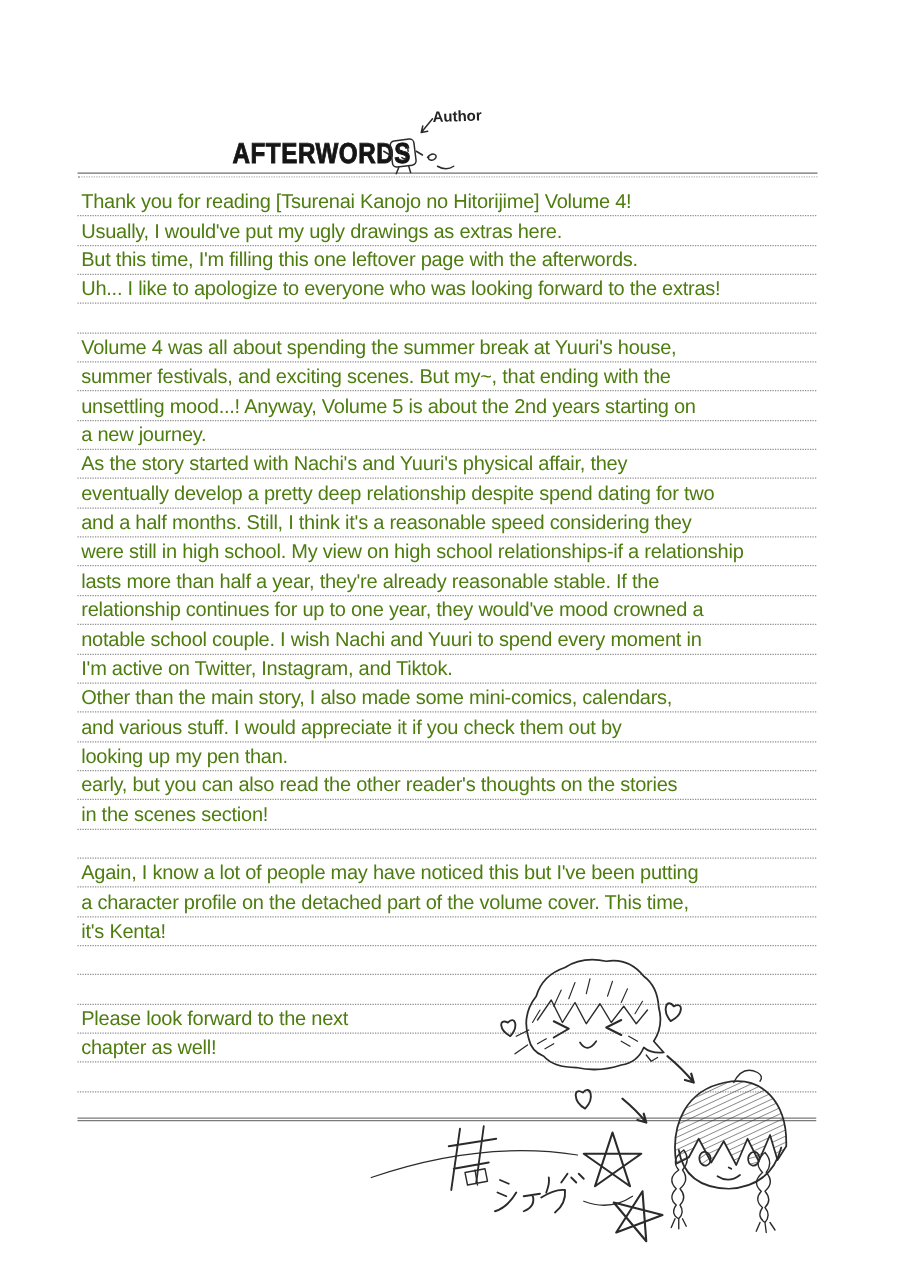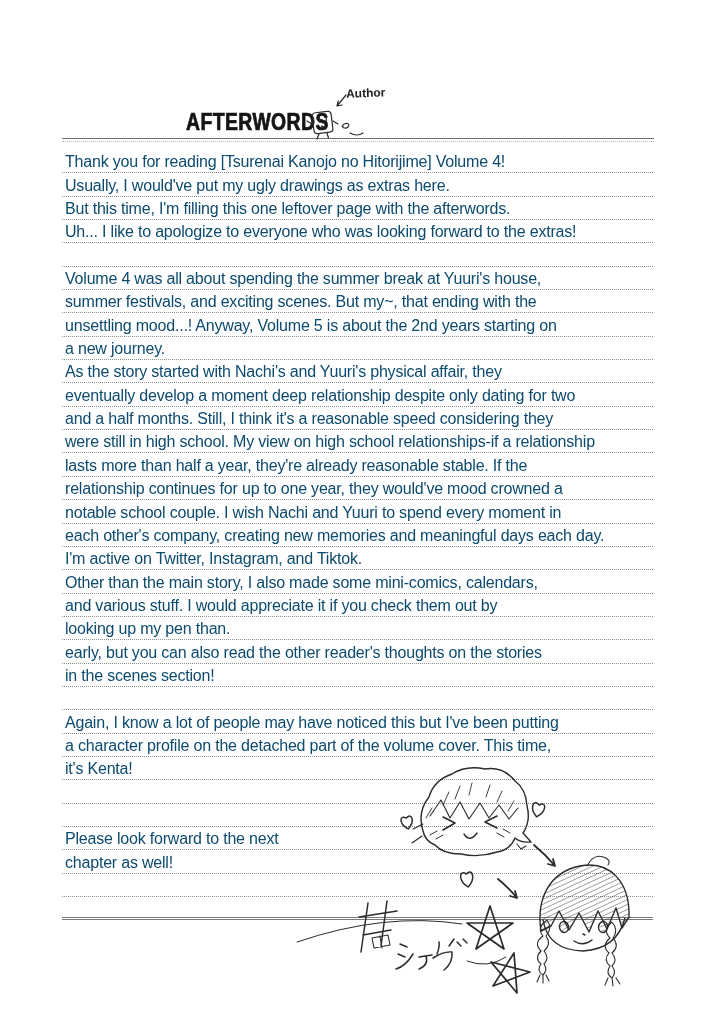--- a/index.html
+++ b/index.html
@@ -22,21 +22,21 @@
     position:absolute;left:62px;top:138px;width:592px;height:2px;
     border-top:1.5px solid #6f6f6f;border-bottom:1px dotted #b5b5b5;
   }
   .rows{position:absolute;left:62px;top:150px;width:591px;}
   .row{
     height:23.35px;border-bottom:1px dotted #8f8f8f;
     display:flex;align-items:flex-end;box-sizing:border-box;
   }
   .row.row-last{border-bottom:3px double #7a7a7a;}
   .hw{
-    font-size:16px;line-height:1;color:#0c4a6e;white-space:nowrap;
+    font-size:16px;line-height:1;color:#4d7c0f;white-space:nowrap;
     padding:0 0 2px 3px;letter-spacing:-0.2px;
     font-family:"Liberation Sans",sans-serif;
   }
   .doodles{position:absolute;left:0;top:0;pointer-events:none;}
 </style>
 </head>
 <body>
 
 <div class="page">
 
@@ -69,39 +69,36 @@
       <div class="row">
         <span class="hw">unsettling mood...! Anyway, Volume 5 is about the 2nd years starting on</span>
       </div>
       <div class="row">
         <span class="hw">a new journey.</span>
       </div>
       <div class="row">
         <span class="hw">As the story started with Nachi's and Yuuri's physical affair, they</span>
       </div>
       <div class="row">
-        <span class="hw">eventually develop a moment deep relationship despite only dating for two</span>
+        <span class="hw">eventually develop a pretty deep relationship despite spend dating for two</span>
       </div>
       <div class="row">
         <span class="hw">and a half months. Still, I think it's a reasonable speed considering they</span>
       </div>
       <div class="row">
         <span class="hw">were still in high school. My view on high school relationships-if a relationship</span>
       </div>
       <div class="row">
         <span class="hw">lasts more than half a year, they're already reasonable stable. If the</span>
       </div>
       <div class="row">
         <span class="hw">relationship continues for up to one year, they would've mood crowned a</span>
       </div>
       <div class="row">
         <span class="hw">notable school couple. I wish Nachi and Yuuri to spend every moment in</span>
-      </div>
-      <div class="row">
-        <span class="hw">each other's company, creating new memories and meaningful days each day.</span>
       </div>
       <div class="row">
         <span class="hw">I'm active on Twitter, Instagram, and Tiktok.</span>
       </div>
       <div class="row">
         <span class="hw">Other than the main story, I also made some mini-comics, calendars,</span>
       </div>
       <div class="row">
         <span class="hw">and various stuff. I would appreciate it if you check them out by</span>
       </div>

